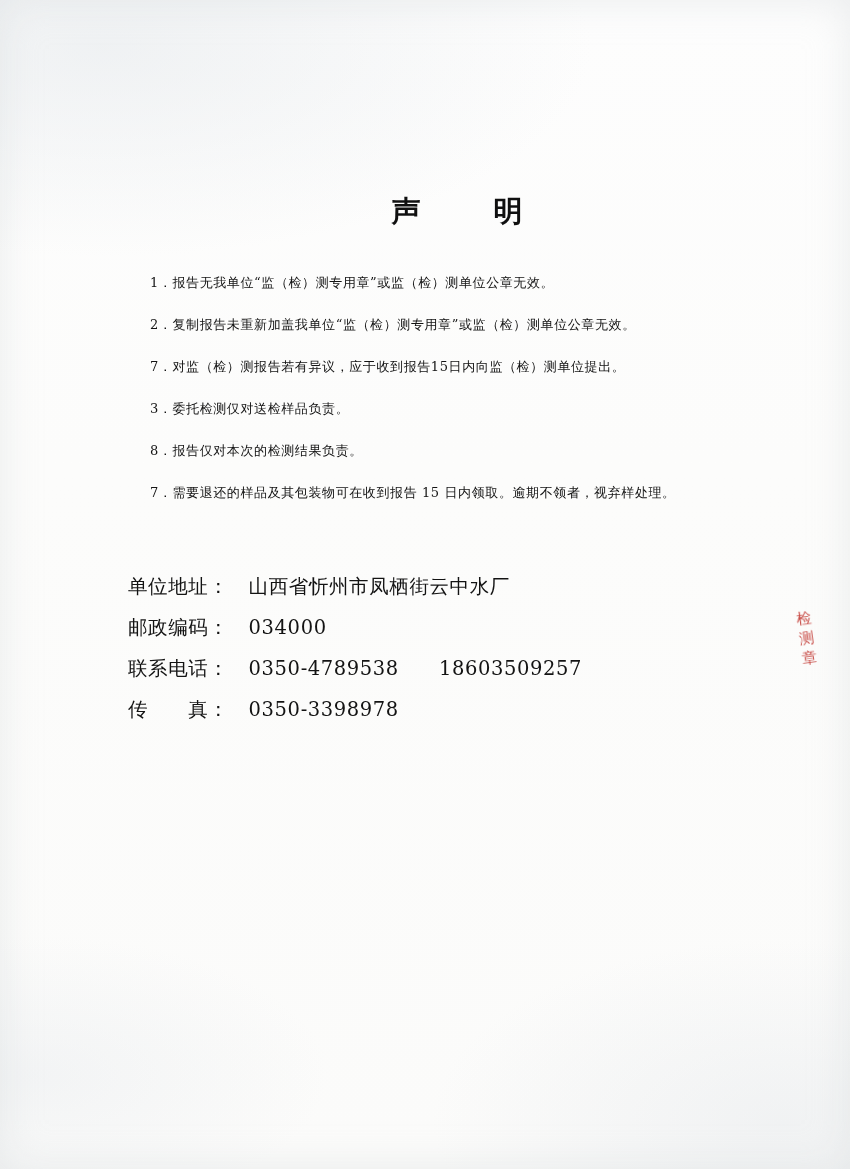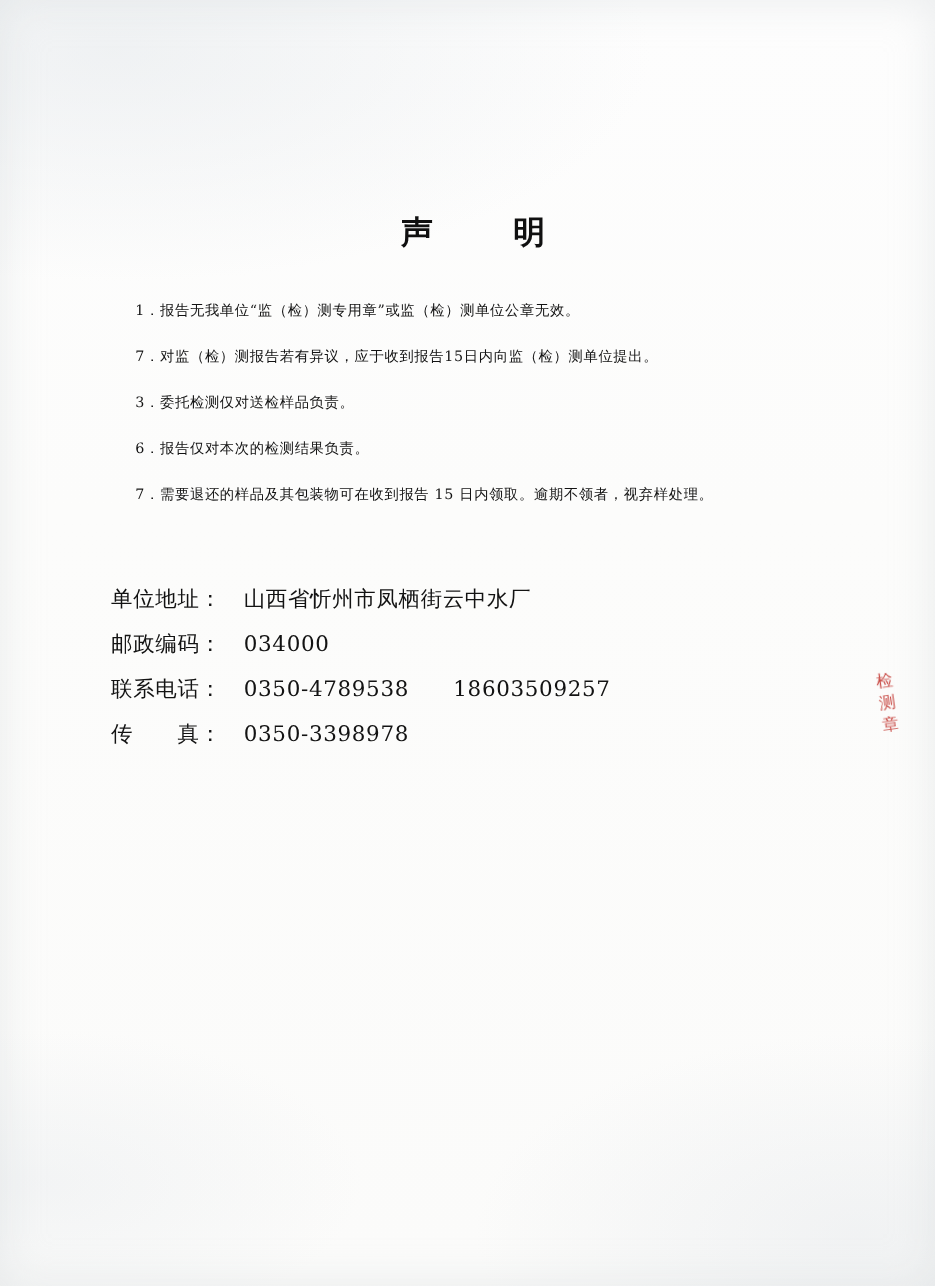--- a/index.html
+++ b/index.html
@@ -33,21 +33,21 @@
   }
   .edge-shadow {
     position: absolute;
     inset: 0;
     pointer-events: none;
     box-shadow: inset 0 0 40px rgba(200,205,210,0.35);
   }
 
   .content {
     position: absolute;
-    left: 85px;
+    left: 112px;
     top: 0;
     width: 690px;
   }
 
   .doc-title {
     margin-top: 192px;
     text-align: center;
     font-size: 29px;
     font-weight: bold;
     letter-spacing: 22px;
@@ -107,23 +107,24 @@
 
 <div class="page">
   <div class="paper-noise"></div>
 
   <div class="content">
 
     <div class="doc-title">声　明</div>
 
     <div class="clauses">
       <p class="clause">1．报告无我单位“监（检）测专用章”或监（检）测单位公章无效。</p>
+      <p class="clause">2．复制报告未重新加盖我单位“监（检）测专用章”或监（检）测单位公章无效。</p>
       <p class="clause">7．对监（检）测报告若有异议，应于收到报告15日内向监（检）测单位提出。</p>
       <p class="clause">3．委托检测仅对送检样品负责。</p>
-      <p class="clause">6．报告仅对本次的检测结果负责。</p>
+      <p class="clause">8．报告仅对本次的检测结果负责。</p>
       <p class="clause">7．需要退还的样品及其包装物可在收到报告 15 日内领取。逾期不领者，视弃样处理。</p>
     </div>
 
     <div class="contact-block">
       <div class="contact-row">单位地址：　山西省忻州市凤栖街云中水厂</div>
       <div class="contact-row">邮政编码：　034000</div>
       <div class="contact-row">联系电话：　0350-4789538　　18603509257</div>
       <div class="contact-row">传　　真：　0350-3398978</div>
     </div>
 

